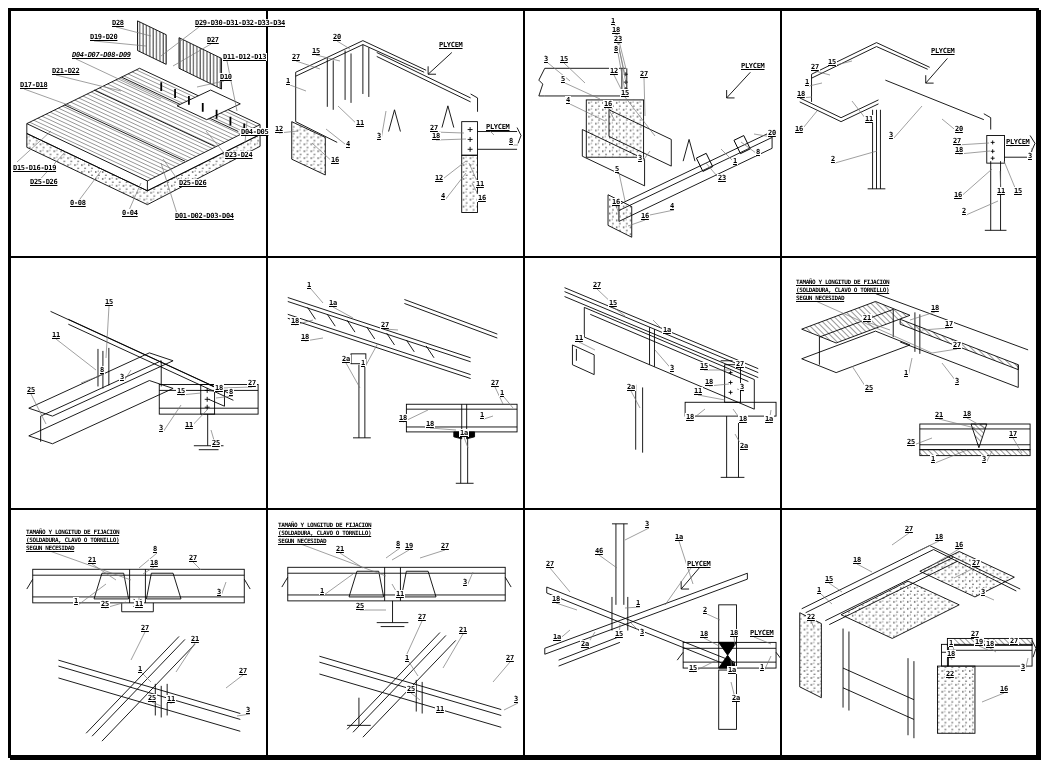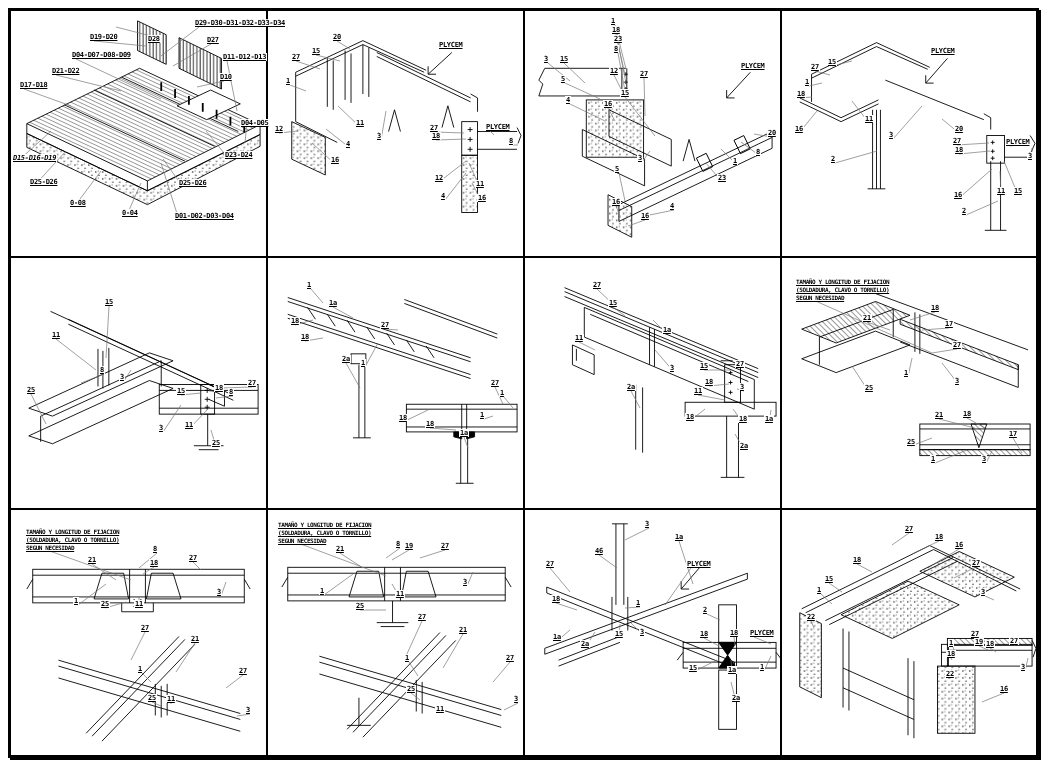--- a/index.html
+++ b/index.html
@@ -74,33 +74,33 @@
           <line x1="168" y1="209" x2="150" y2="152"></line>
           <line x1="172" y1="176" x2="152" y2="148"></line>
           <line x1="218" y1="148" x2="195" y2="120"></line>
           <line x1="234" y1="132" x2="236" y2="110"></line>
           <line x1="188" y1="16" x2="150" y2="45"></line>
           <line x1="200" y1="33" x2="162" y2="55"></line>
           <line x1="216" y1="50" x2="226" y2="100"></line>
           <line x1="213" y1="70" x2="186" y2="76"></line>
         </svg>
     <div class="labels">
-          <span class="callout" style="left: 100px; top: 24px; margin-left: 36px;">D28</span>
+          <span class="callout" style="left: 100px; top: 8px;">D28</span>
           <span class="callout" style="left: 78px; top: 22px;">D19-D20</span>
-          <span class="callout" style="left: 60px; top: 40px;">D04-D07-D08-D09</span>
+          <span class="callout" style="left: 60px; top: 40px; font-style: italic;">D04-D07-D08-D09</span>
           <span class="callout" style="left: 40px; top: 56px;">D21-D22</span>
           <span class="callout" style="left: 8px; top: 70px;">D17-D18</span>
-          <span class="callout" style="left: 1px; top: 143px; font-style: italic;">D15-D16-D19</span>
+          <span class="callout" style="left: 1px; top: 153px;">D15-D16-D19</span>
           <span class="callout" style="left: 18px; top: 167px;">D25-D26</span>
           <span class="callout" style="left: 58px; top: 188px;">0-08</span>
           <span class="callout" style="left: 110px; top: 198px;">0-04</span>
           <span class="callout" style="left: 163px; top: 201px;">D01-D02-D03-D04</span>
           <span class="callout" style="left: 167px; top: 168px;">D25-D26</span>
           <span class="callout" style="left: 213px; top: 140px;">D23-D24</span>
-          <span class="callout" style="left: 229px; top: 108px;">D04-D05</span>
+          <span class="callout" style="left: 229px; top: 117px;">D04-D05</span>
           <span class="callout" style="left: 183px; top: 8px;">D29-D30-D31-D32-D33-D34</span>
           <span class="callout" style="left: 195px; top: 25px;">D27</span>
           <span class="callout" style="left: 211px; top: 42px;">D11-D12-D13</span>
           <span class="callout" style="left: 208px; top: 62px;">D10</span>
         </div>
   </div>
 
   <div class="cell cr cb">
     <svg class="art" viewBox="0 0 258 248" preserveAspectRatio="none">
       <g stroke="#000" fill="none" stroke-width="0.9">

